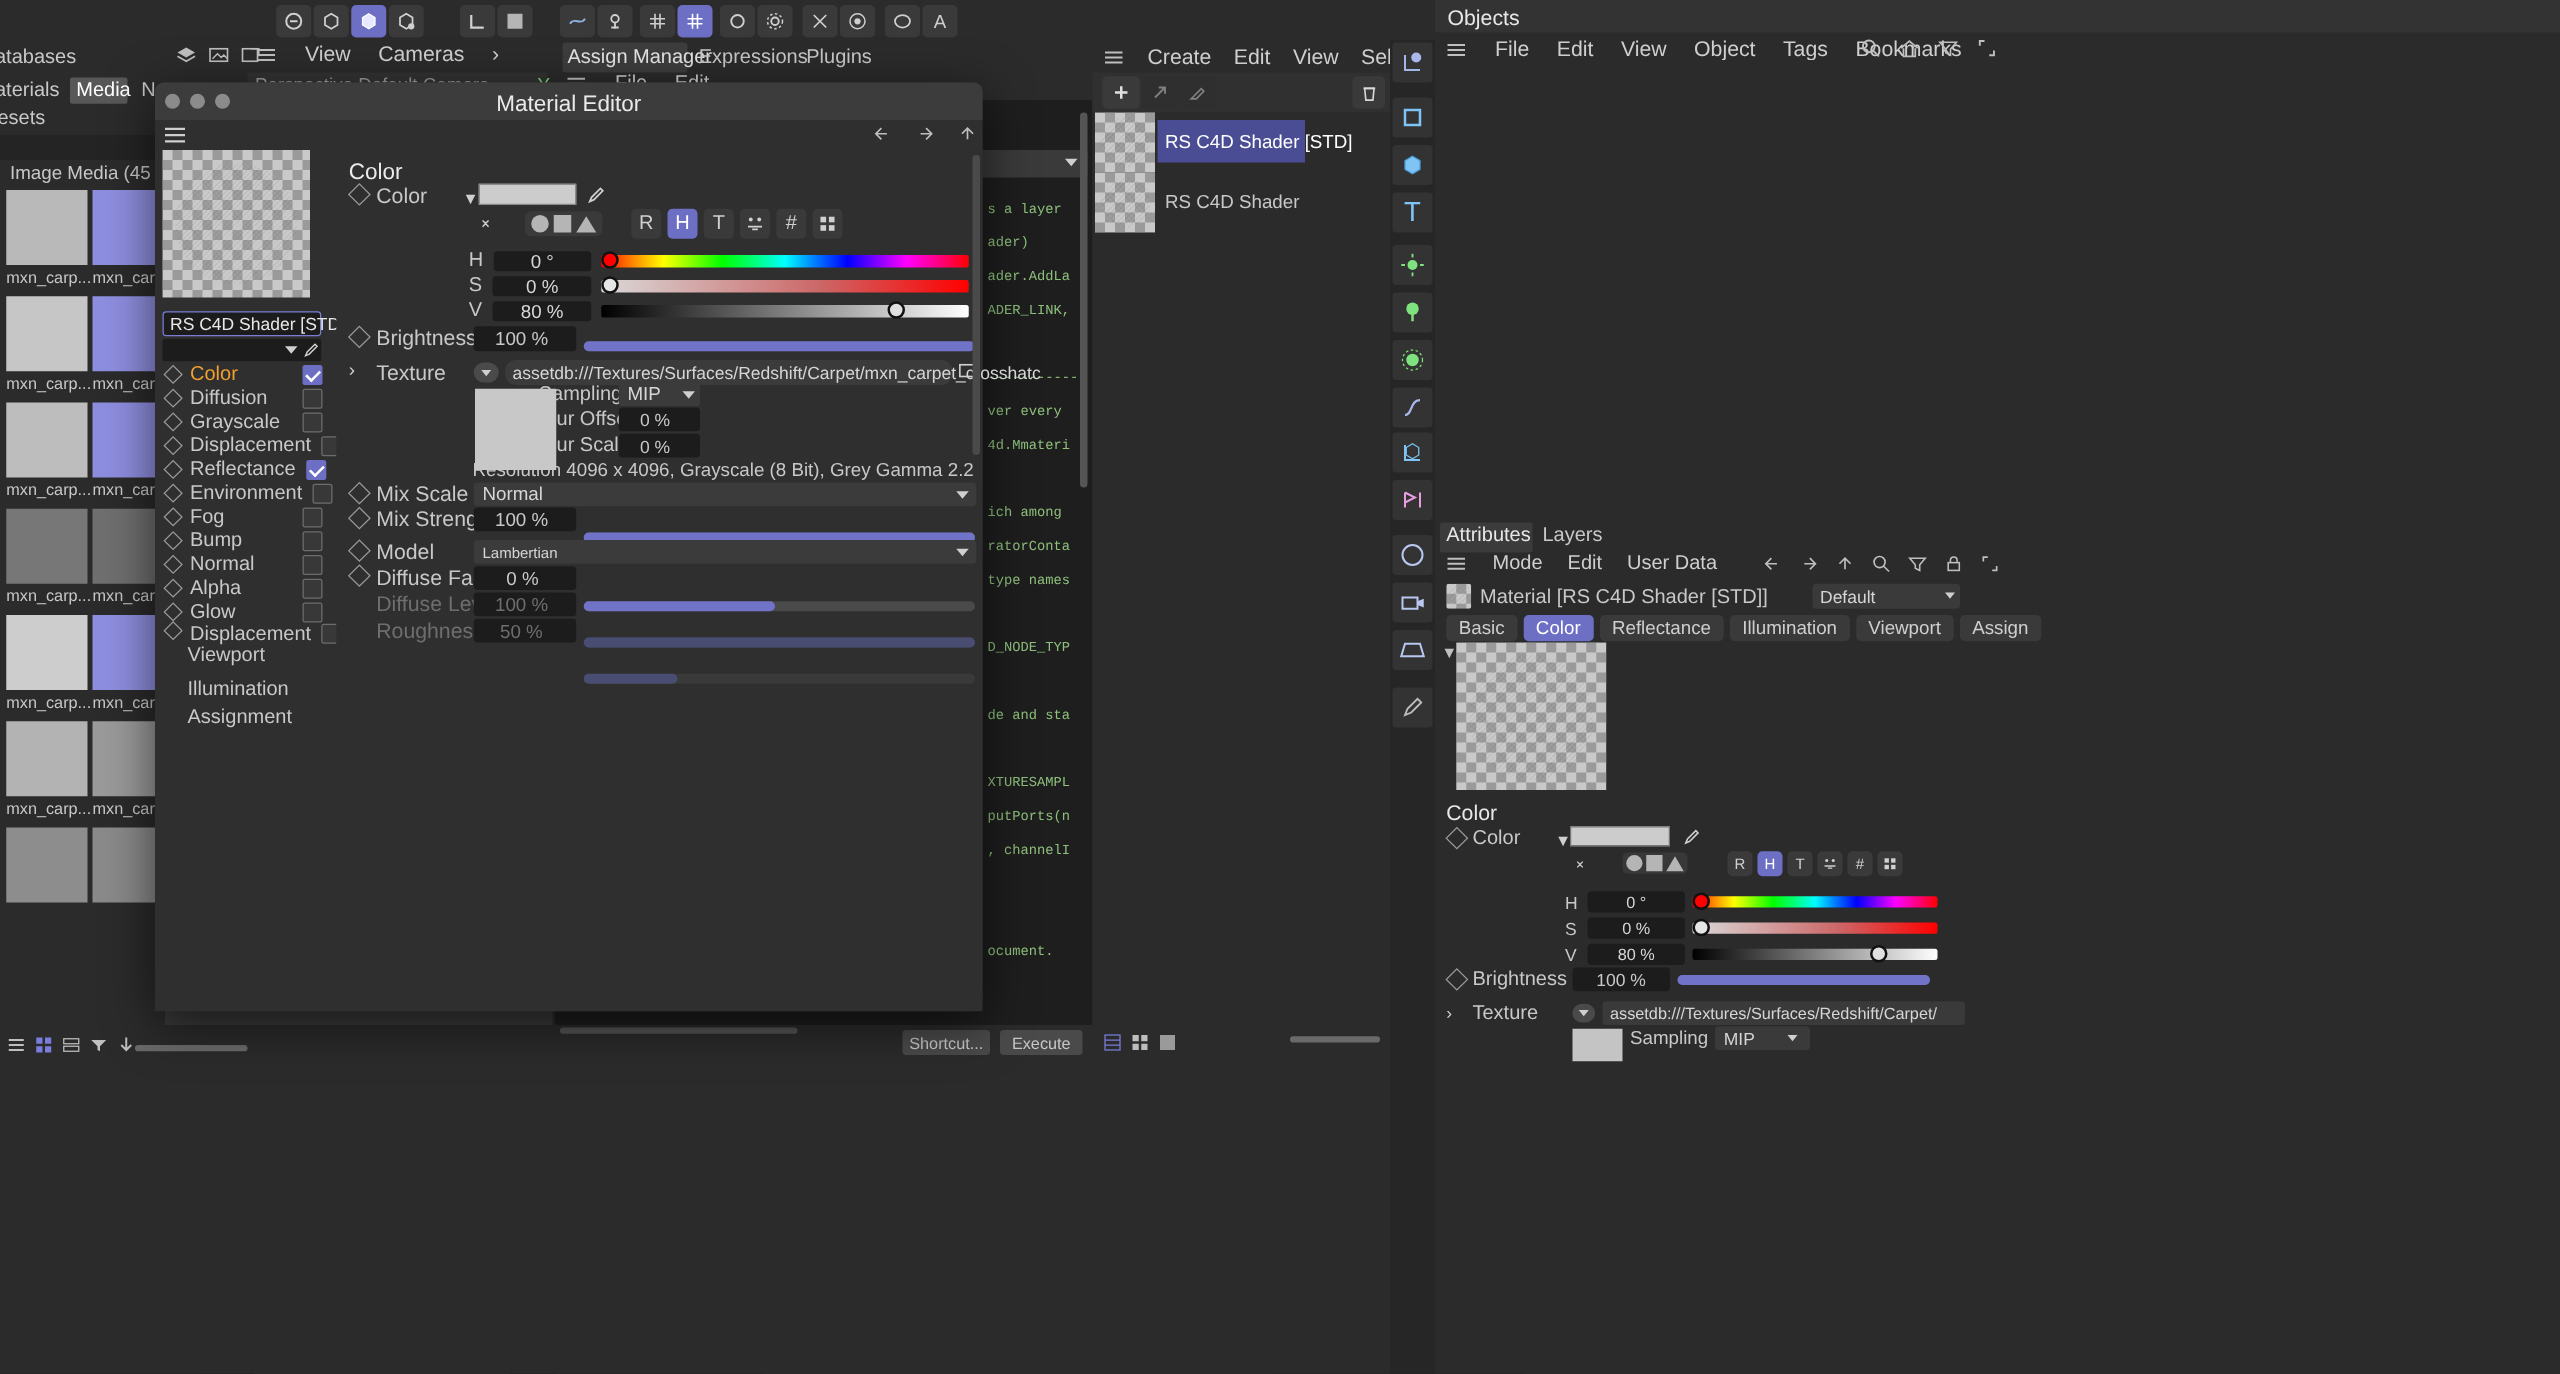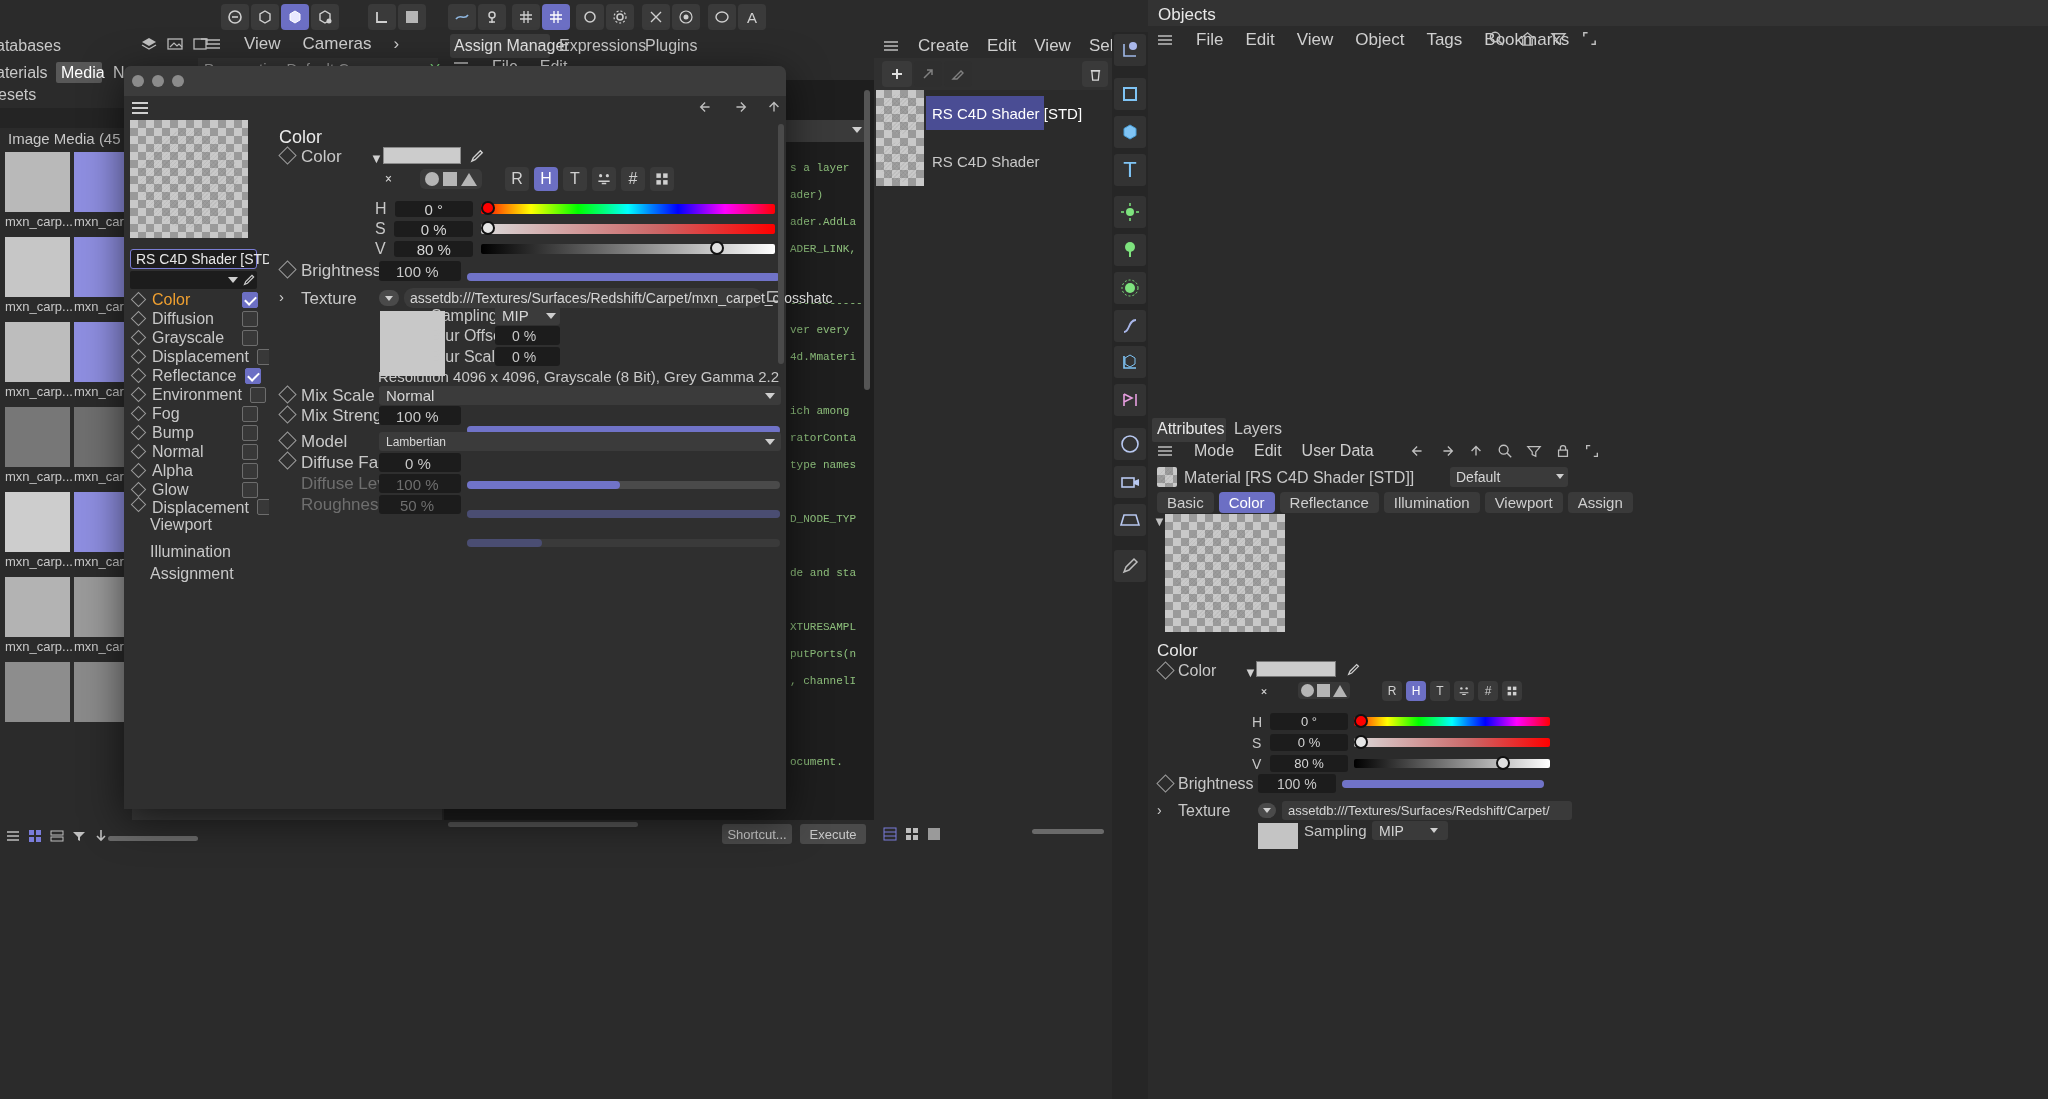--- a/index.html
+++ b/index.html
@@ -660,20 +660,21 @@
     <span style="font-size:14px;">MIP</span>
   </div>
   <div class="abs" style="left:1430px;top:828px;width:0;height:0;border-left:4px solid transparent;border-right:4px solid transparent;border-top:5px solid #cfcfcf;"></div>
 
   <div class="abs" style="left:124px;top:66px;width:662px;height:743px;background:#2f2f2f;border-radius:7px;
               box-shadow:0 10px 40px rgba(0,0,0,.6);overflow:hidden;"></div>
   <div class="abs winbar" style="left:124px;top:66px;width:662px;height:30px;border-radius:7px 7px 0 0;"></div>
   <div class="abs" style="left:132px;top:75px;width:12px;height:12px;border-radius:50%;background:#8b8b8b;"></div>
   <div class="abs" style="left:152px;top:75px;width:12px;height:12px;border-radius:50%;background:#8b8b8b;"></div>
   <div class="abs" style="left:172px;top:75px;width:12px;height:12px;border-radius:50%;background:#8b8b8b;"></div>
+  <div class="abs" style="left:124px;top:73px;width:662px;text-align:center;color:#eaeaea;font-size:18px;">Material Editor</div>
 
   <div class="abs" style="left:124px;top:96px;width:662px;height:28px;background:#2f2f2f;"></div>
   <svg class="abs" width="20" height="16" viewBox="0 0 20 16" style="left:130px;top:100px;">
     <path d="M2 3h16M2 8h16M2 13h16" stroke="#cfcfcf" stroke-width="1.8"></path>
     </svg>
   <div class="abs row" style="left:698px;top:99px;gap:18px;align-items:center;">
     <svg width="16" height="16" viewBox="0 0 18 18">
         <path d="M13 9H4M8 4L3 9l5 5" fill="none" stroke="#bfbfbf" stroke-width="1.5"></path>
       </svg>
     <svg width="16" height="16" viewBox="0 0 18 18">

